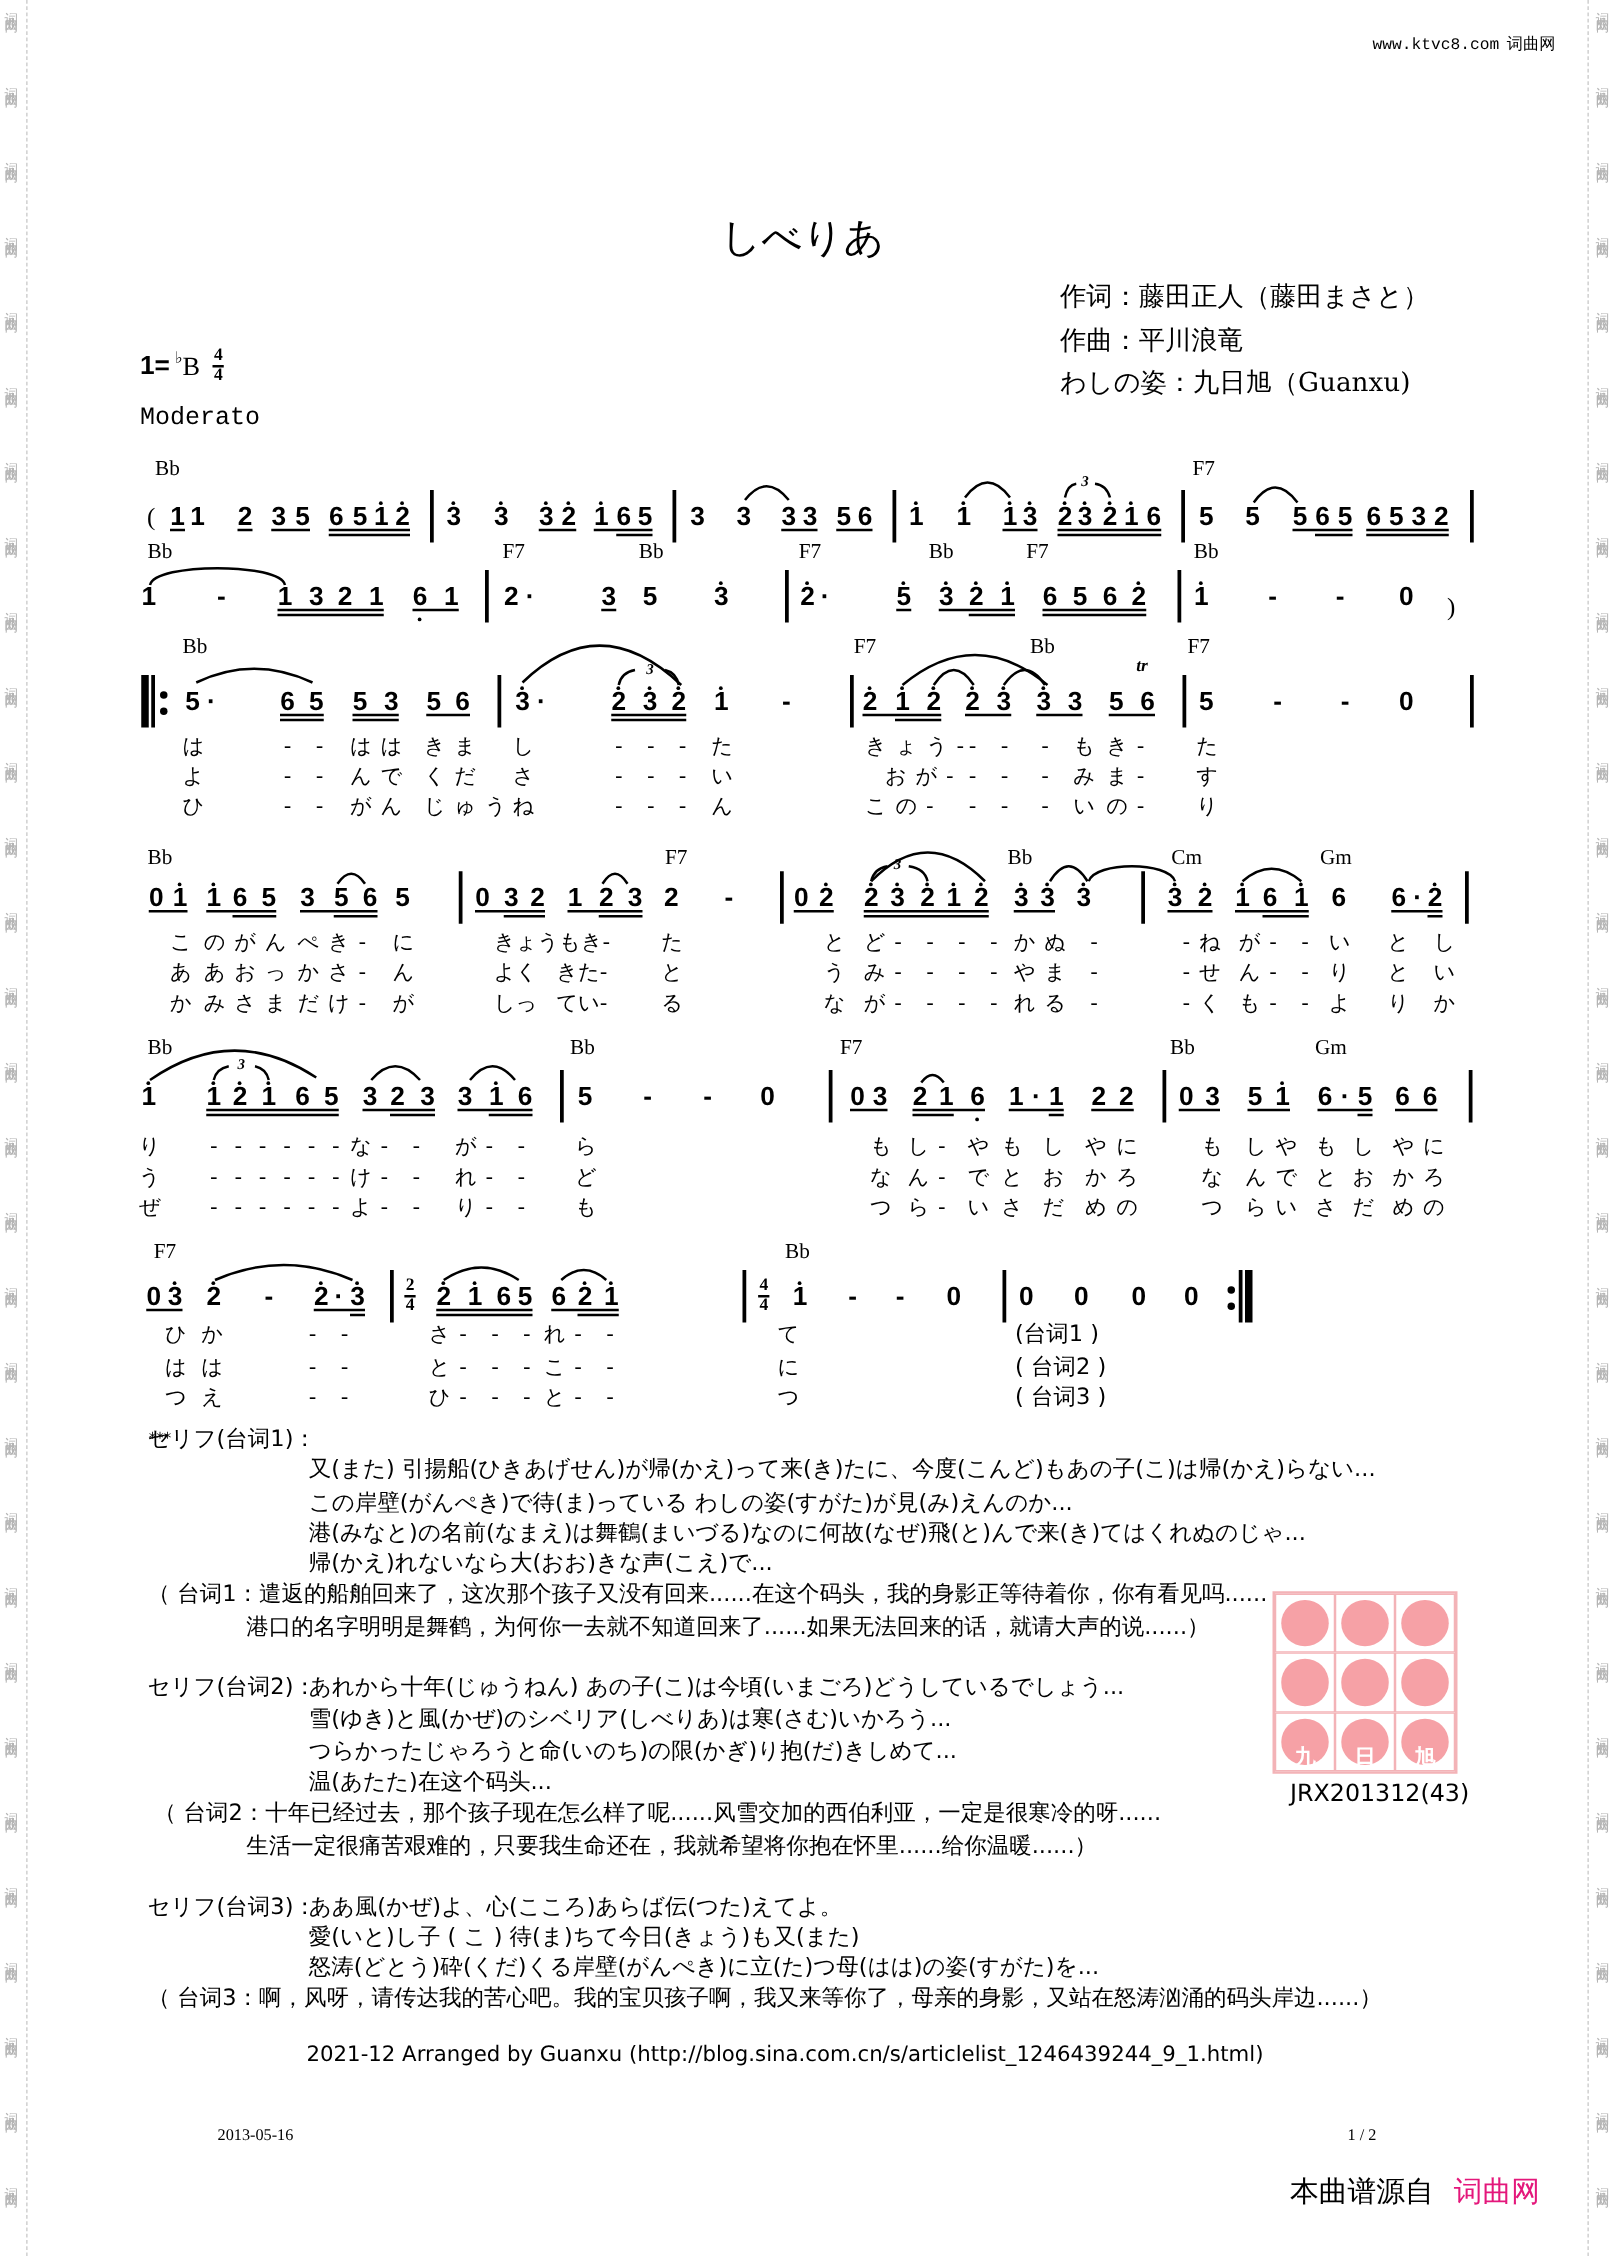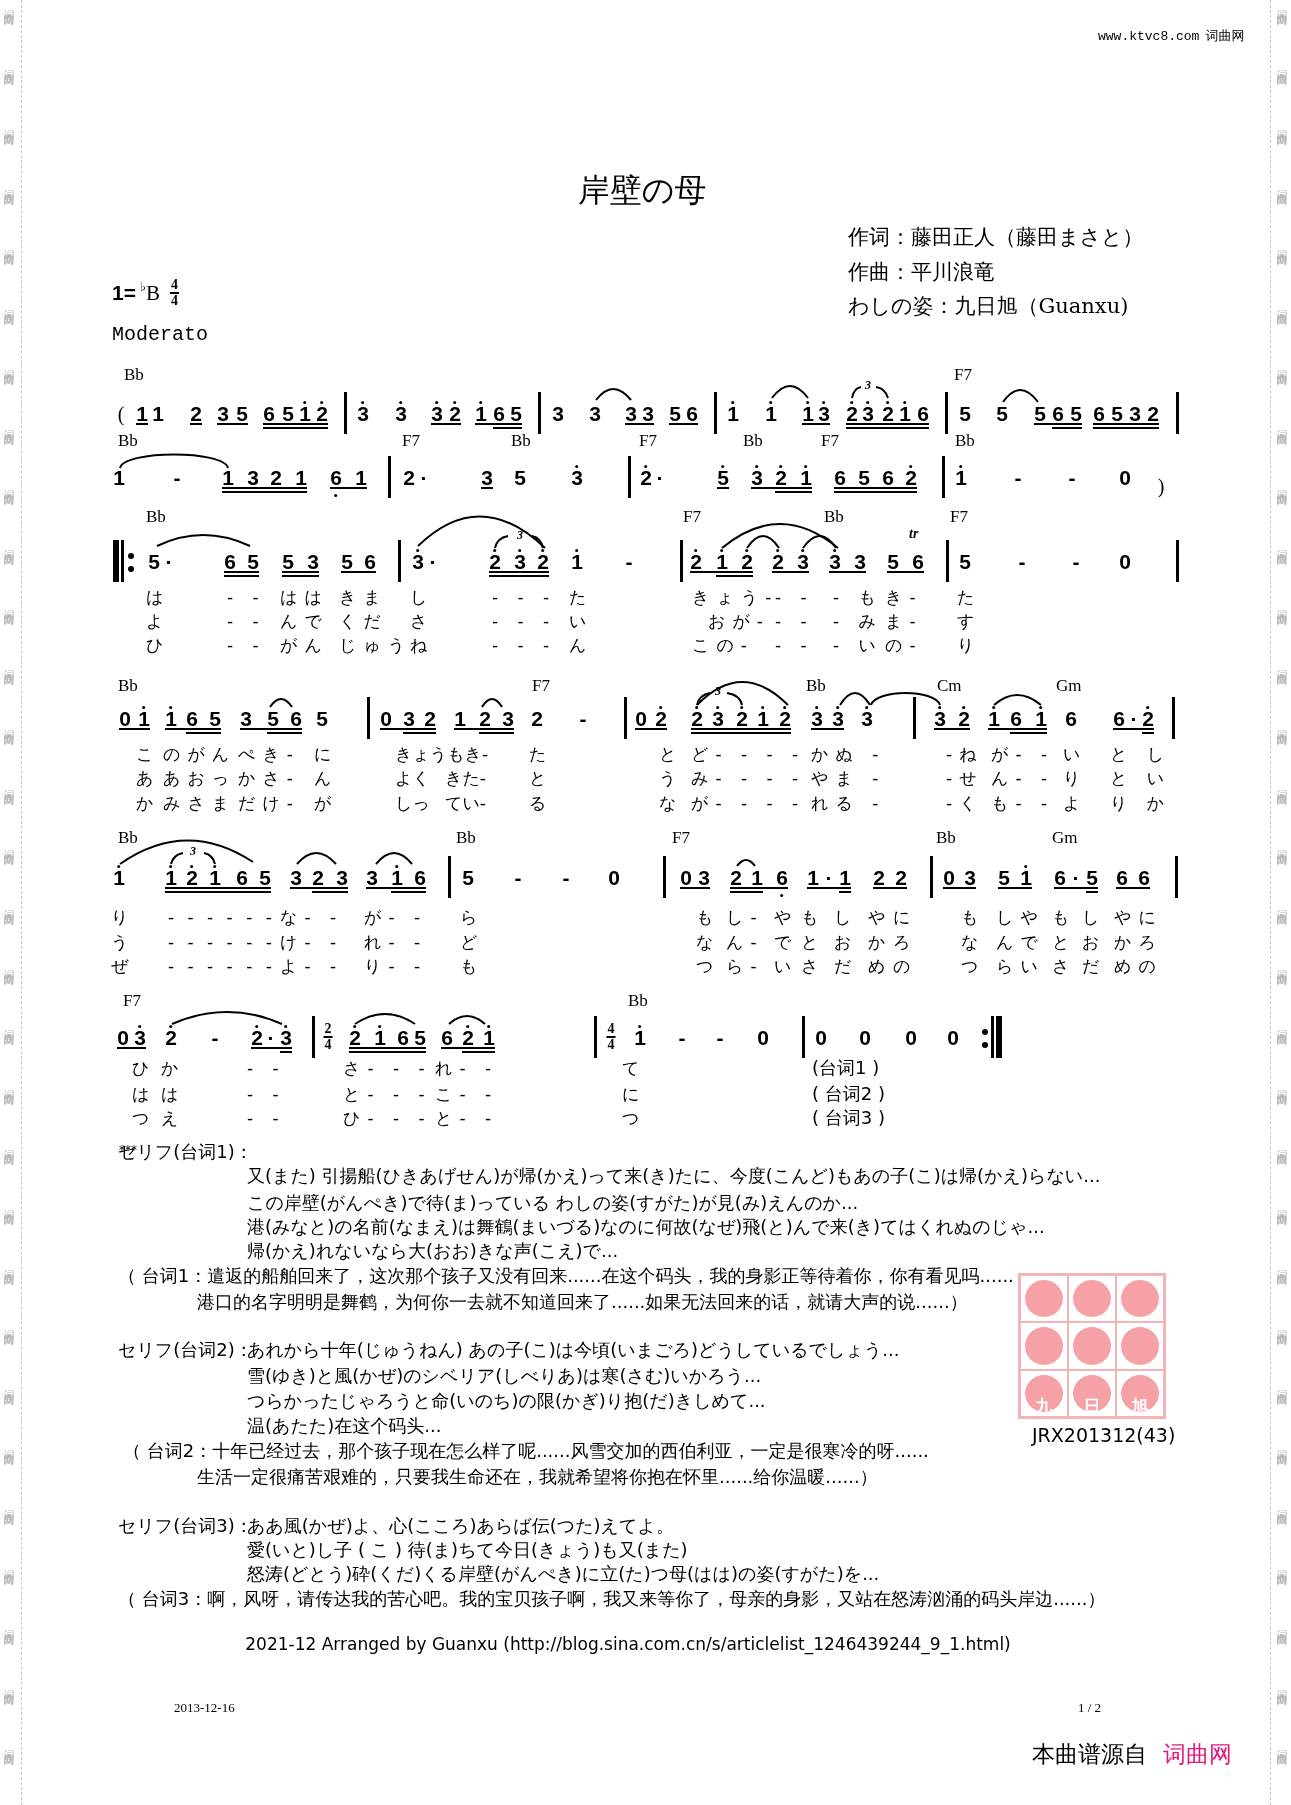--- a/index.html
+++ b/index.html
@@ -119,21 +119,21 @@
 <span class="wm" style="left:1275px;top:1501px">词曲网</span>
 <span class="wm" style="left:1275px;top:1561px">词曲网</span>
 <span class="wm" style="left:1275px;top:1621px">词曲网</span>
 <span class="wm" style="left:1275px;top:1681px">词曲网</span>
 <span class="wm" style="left:1275px;top:1741px">词曲网</span>
 </div>
 
 <div class="hdr">
   <span class="url">www.ktvc8.com</span><span class="site">词曲网</span>
 </div>
-<div class="title">岸壁の母</div>
+<div class="title">しべりあ</div>
 <div class="cr" style="top:224px">作词：藤田正人（藤田まさと）</div>
 <div class="cr" style="top:259px">作曲：平川浪竜</div>
 <div class="cr" style="top:293px">わしの姿：九日旭（Guanxu)</div>
 
 <div class="key">
   <span class="key-pre">1=</span>
   <span class="key-acc">♭</span>
   <span class="key-note">B</span>
   <span class="frac">
     <span class="num">4</span>
@@ -757,17 +757,17 @@
   <div class="cell">
       <span>日</span>
     </div>
   <div class="cell">
       <span>旭</span>
     </div>
 </div>
 <div class="code">JRX201312(43)</div>
 
 <div class="arr">2021-12 Arranged by Guanxu (http://blog.sina.com.cn/s/articlelist_1246439244_9_1.html)</div>
-<div class="foot" style="left:174px">2013-12-16</div>
+<div class="foot" style="left:174px">2013-05-16</div>
 <div class="foot" style="left:1078px">1 / 2</div>
 <div class="src">
   <span>本曲谱源自</span><span class="site">词曲网</span>
 </div>
 
 </body></html>

